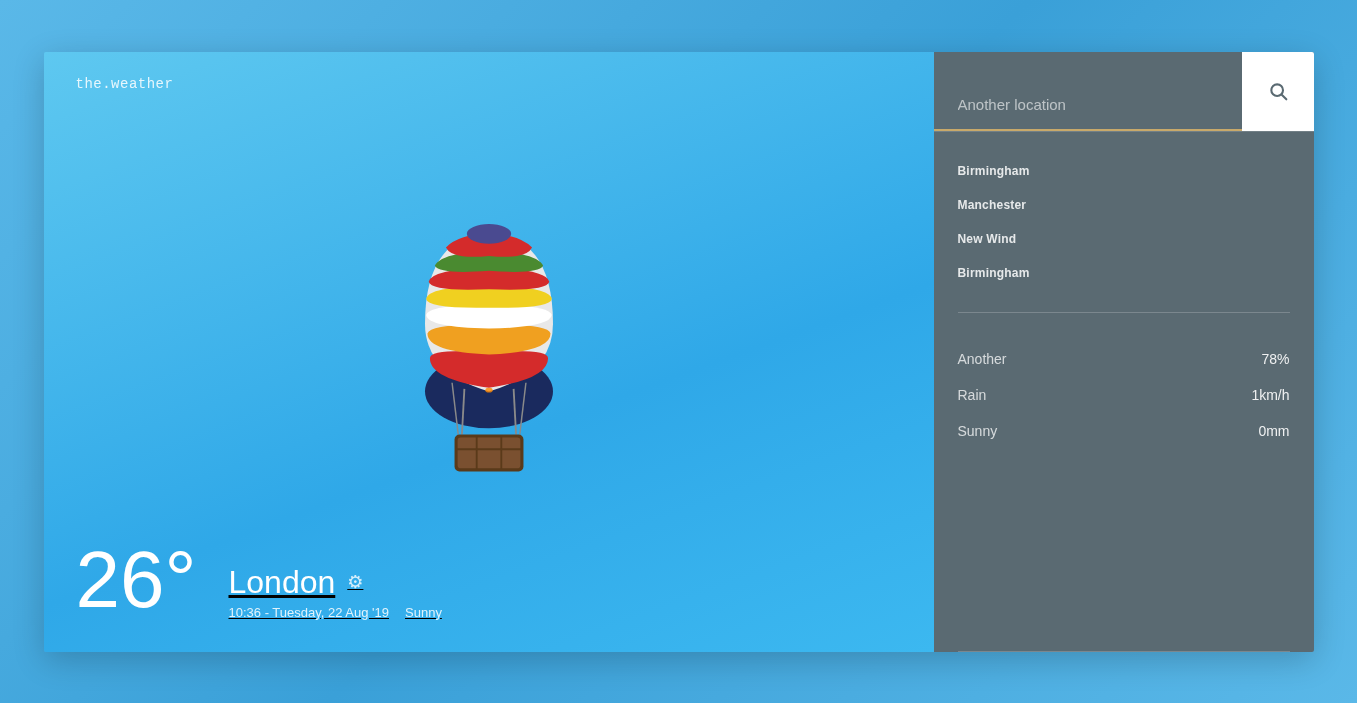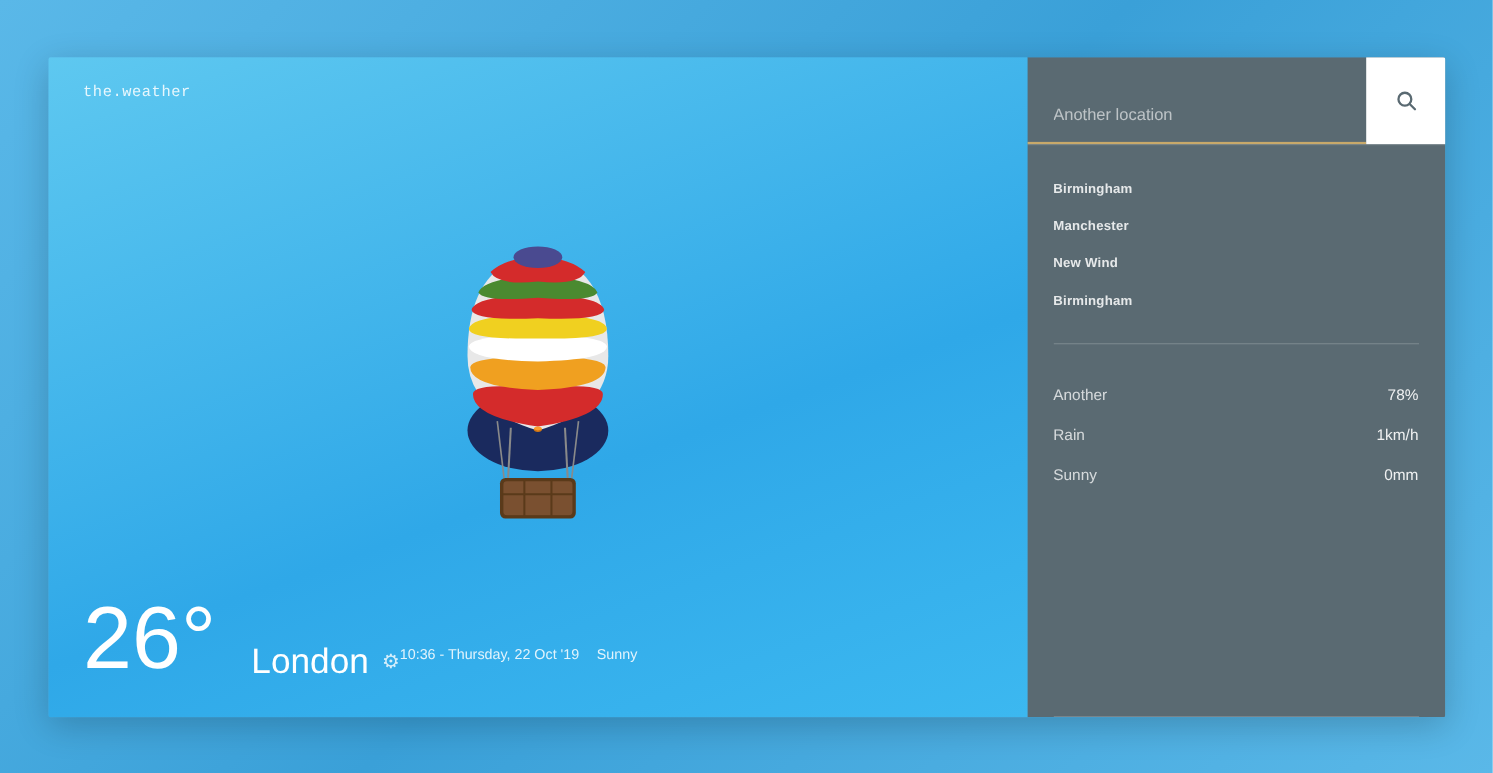--- a/index.html
+++ b/index.html
@@ -63,21 +63,23 @@
     .temperature {
       font-size: 80px;
       font-weight: 300;
       color: #fff;
       line-height: 1;
       margin-right: 32px;
     }
 
     .location-block {
       display: flex;
+      flex-direction: column;
       justify-content: center;
+      text-decoration: underline;
     }
 
     .location-row {
       display: flex;
       align-items: center;
       gap: 12px;
     }
 
     .city-name {
       font-size: 32px;
@@ -264,21 +266,21 @@
     </div>
 
     <div class="weather-info">
       <div class="temperature">26°</div>
       <div class="location-block">
         <div class="location-row">
           <span class="city-name">London</span>
           <span class="settings-icon">⚙</span>
         </div>
         <div class="datetime-row">
-          <span>10:36 - Thursday, 22 Oct '19</span>
+          <span>10:36 - Tuesday, 22 Aug '19</span>
           <span>Sunny</span>
         </div>
       </div>
     </div>
   </div>
 
   <div class="sidebar">
 
     <div class="search-bar">
       <div class="search-input-wrap">

